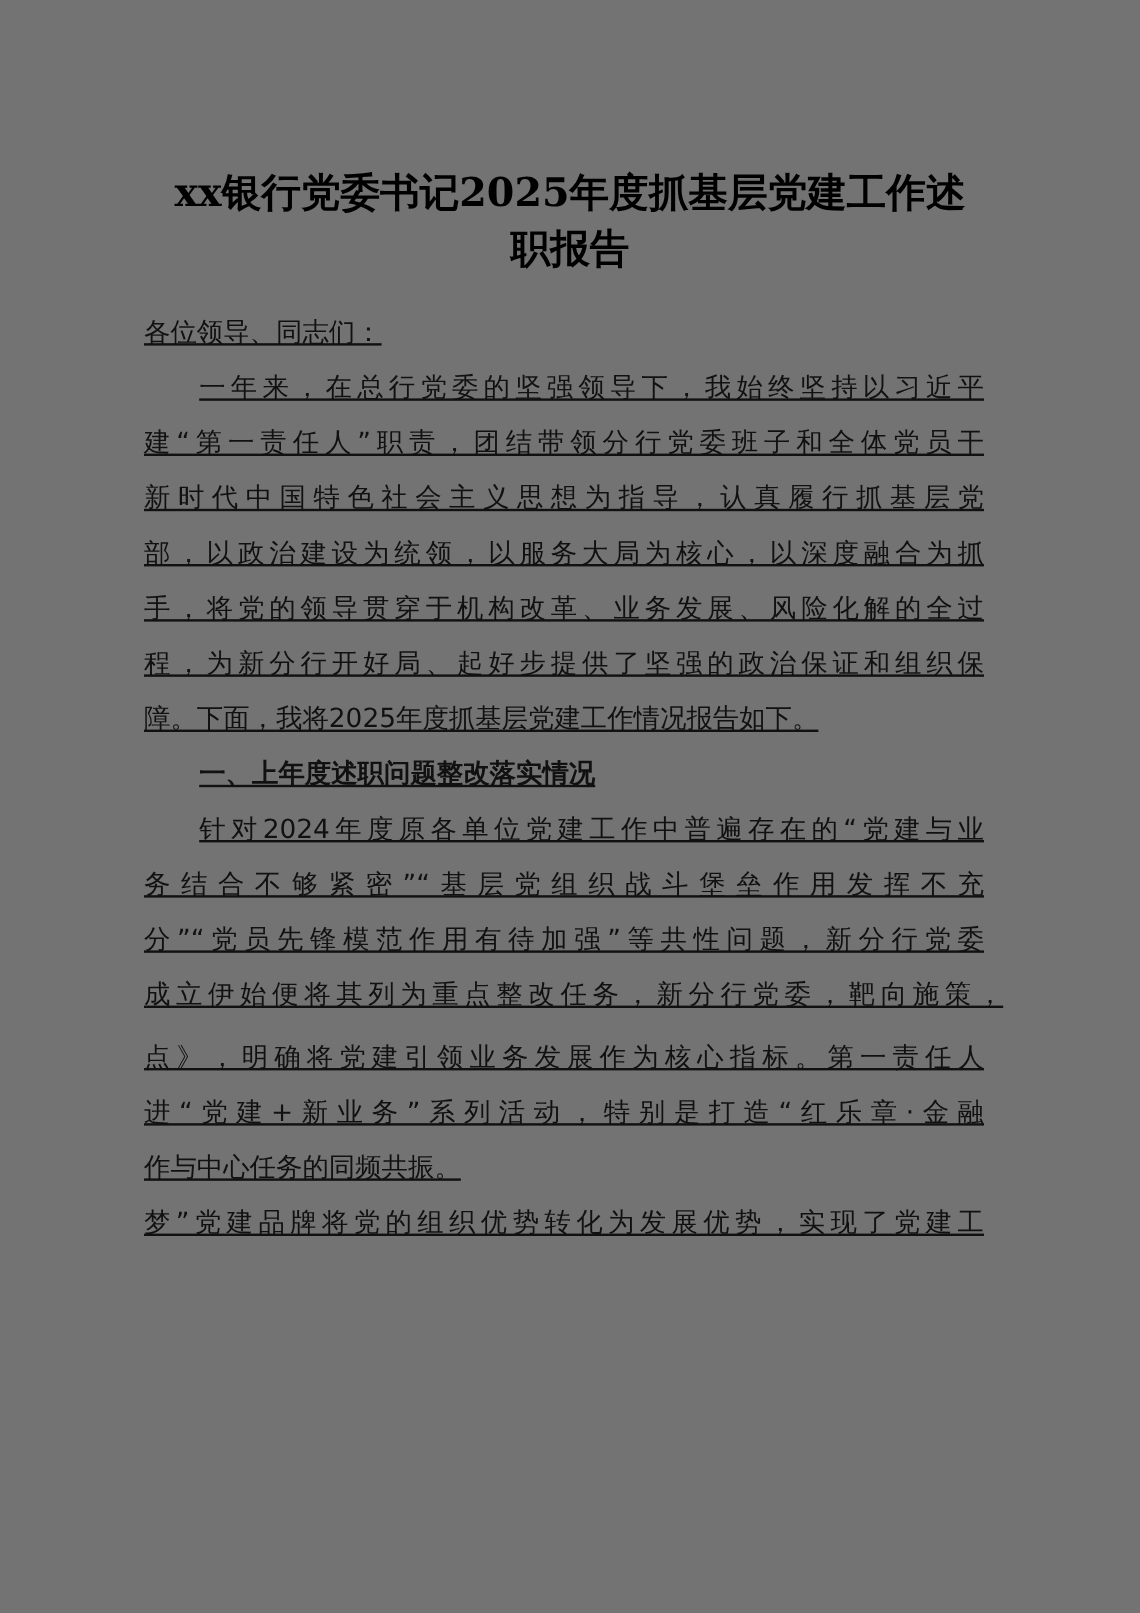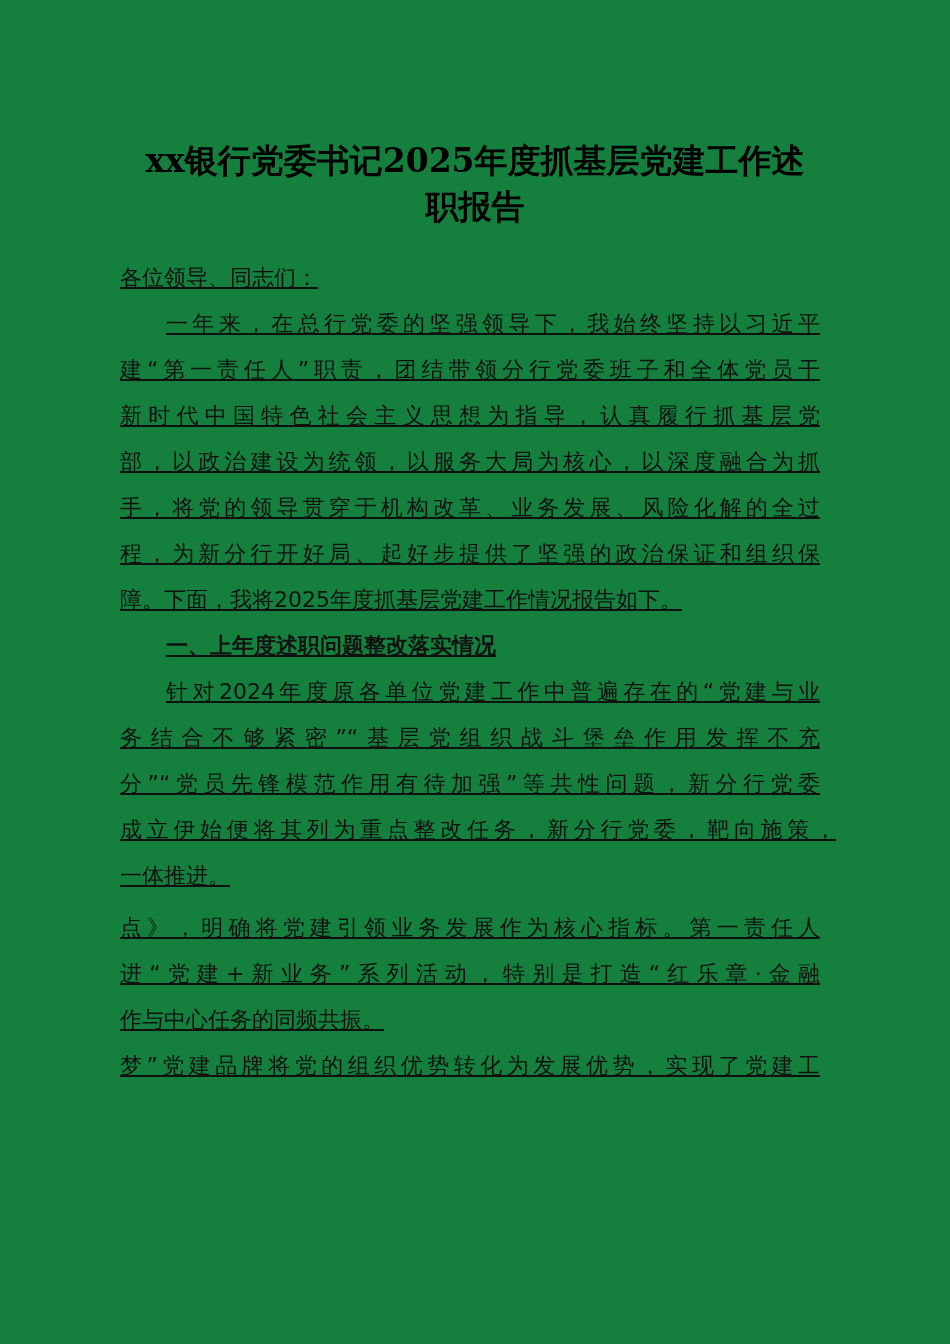--- a/index.html
+++ b/index.html
@@ -1,17 +1,17 @@
 <!DOCTYPE html>
 <html><head>
   <meta charset="utf-8">
   <style>
     html, body { margin: 0; padding: 0; background: #ffffff; }
     body { width: 950px; height: 1344px; position: relative; overflow: hidden; }
-    .page { position: absolute; left: 0; top: 0; width: 950px; height: 1344px; background: #15803d; }
+    .page { position: absolute; left: 0; top: 0; width: 950px; height: 1344px; background: #737373; }
     .title {
       position: absolute; left: 100px; width: 750px; top: 138px;
       text-align: center;
       font-family: "DejaVu Serif", "Liberation Serif", serif;
       font-weight: bold; font-size: 33px; line-height: 46px; color: #000;
       letter-spacing: 0px;
     }
     .title .line { display: block; white-space: nowrap; }
     .body {
       position: absolute; left: 120px; width: 720px; top: 255px;
@@ -51,21 +51,20 @@
       <span class="ln last">障。下面，我将2025年度抓基层党建工作情况报告如下。</span>
     </div>
 
     <span class="ln indent heading">一、上年度述职问题整改落实情况</span>
 
     <div>
       <span class="ln indent">针对2024年度原各单位党建工作中普遍存在的“党建与业</span>
       <span class="ln">务结合不够紧密”“基层党组织战斗堡垒作用发挥不充</span>
       <span class="ln">分”“党员先锋模范作用有待加强”等共性问题，新分行党委</span>
       <span class="ln wide">成立伊始便将其列为重点整改任务，新分行党委，靶向施策，</span>
-      <span class="ln last">一体推进。</span>
     </div>
 
     <div style="margin-top:6px;">
       <span class="ln">点》，明确将党建引领业务发展作为核心指标。第一责任人</span>
       <span class="ln">进“党建+新业务”系列活动，特别是打造“红乐章·金融</span>
       <span class="ln last">作与中心任务的同频共振。</span>
       <span class="ln">梦”党建品牌将党的组织优势转化为发展优势，实现了党建工</span>
     </div>
   </div>
 </div>

